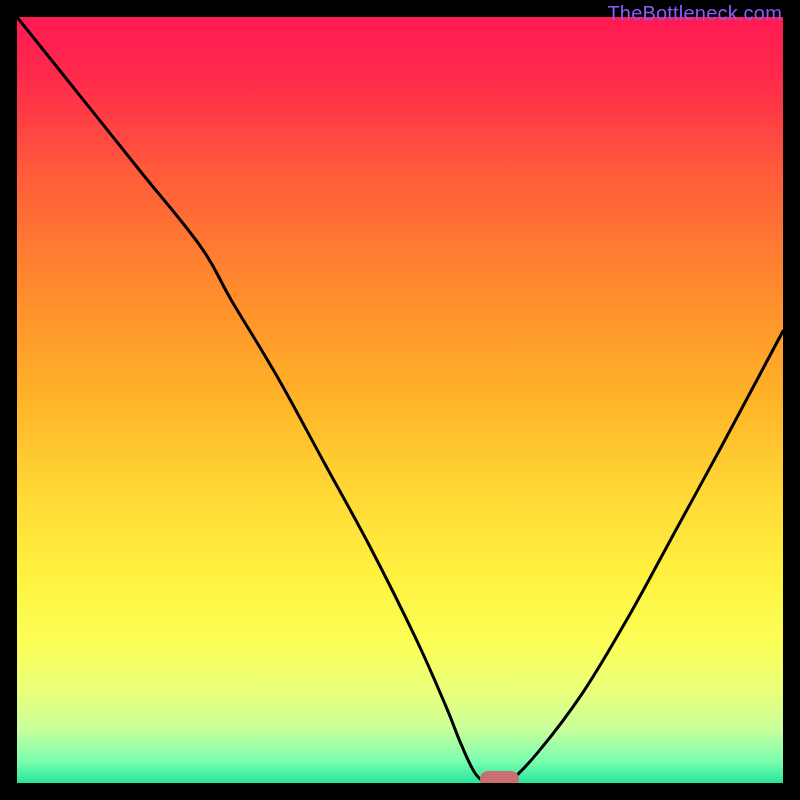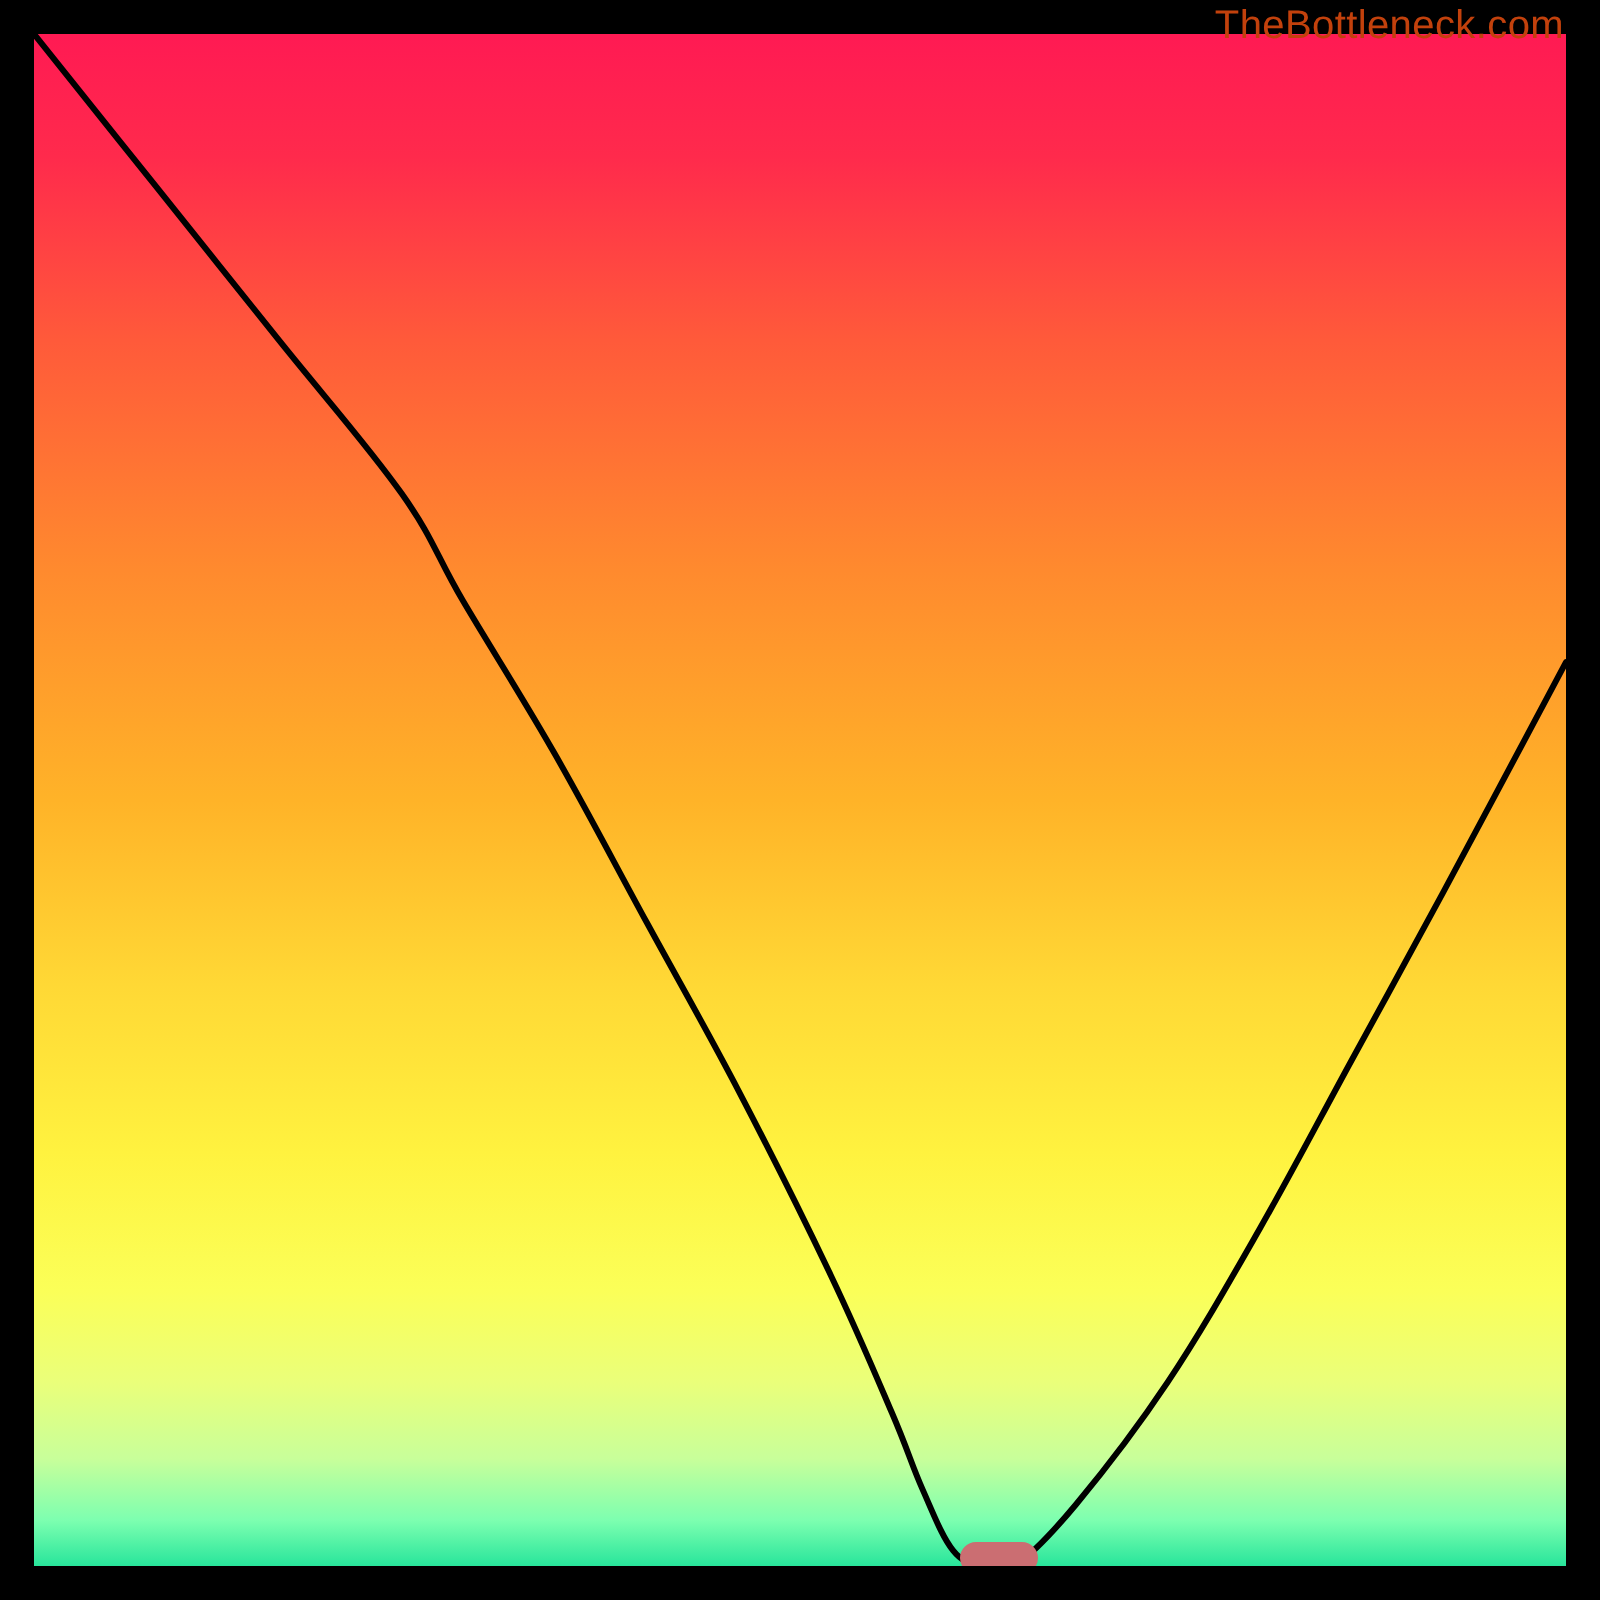--- a/index.html
+++ b/index.html
@@ -43,21 +43,21 @@
   }
   .marker {
     position: absolute;
     border-radius: 8px;
     background: #cb6e72;
   }
   .watermark {
     position: absolute;
     top: 2px;
     right: 18px;
-    color: #c2410c;
+    color: #8b5cf6;
     font-size: 20px;
     font-weight: 500;
     letter-spacing: 0.2px;
   }
 </style>
 </head>
 <body>
 
 <div class="frame">
 

